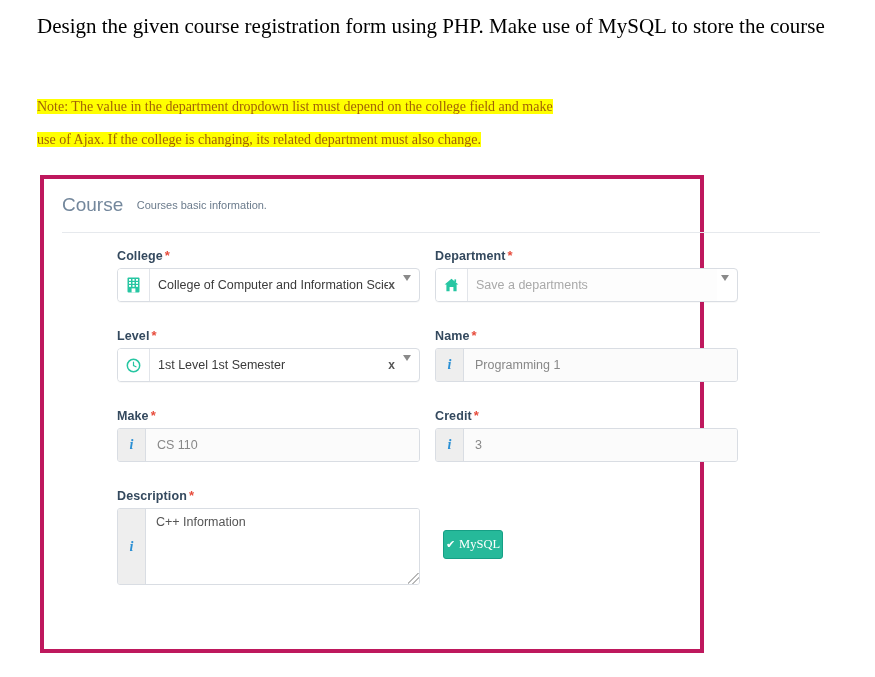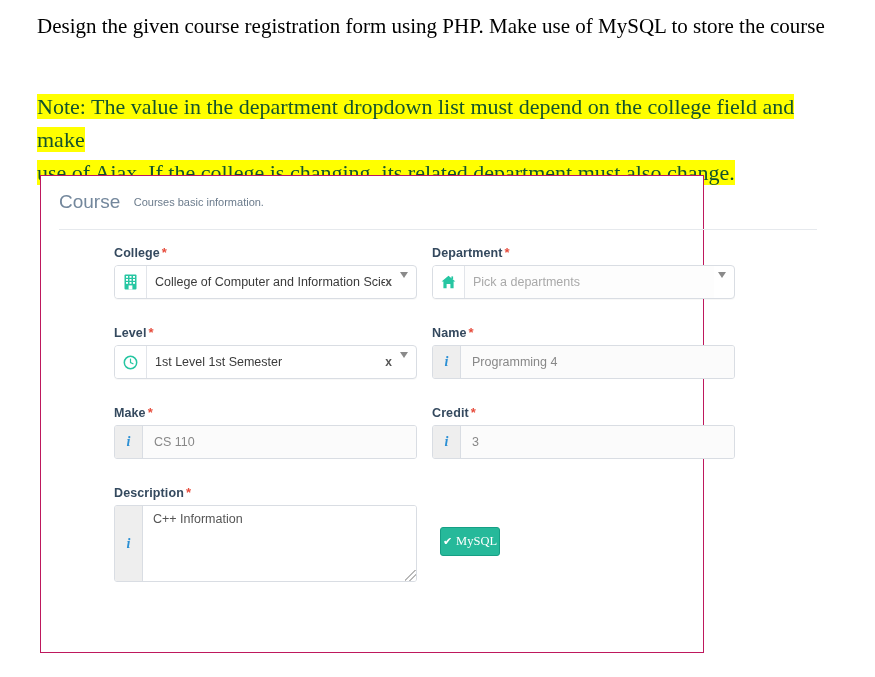--- a/index.html
+++ b/index.html
@@ -28,39 +28,39 @@
   }
   .prompt p {
     margin: 0;
   }
   .note {
     position: absolute;
     left: 37px;
     top: 90px;
     width: 800px;
     font-family: "Liberation Serif", serif;
-    font-size: 22px;
+    font-size: 14px;
     line-height: 33px;
-    color: #14532d;
+    color: #a16207;
   }
   .note span.hl {
     background: #ffff00;
     box-decoration-break: clone;
     -webkit-box-decoration-break: clone;
   }
 
   
   .card {
     position: absolute;
     left: 40px;
     top: 175px;
     width: 664px;
     height: 478px;
     background: #ffffff;
-    border: 1px solid #be185d;
+    border: 4px solid #be185d;
     box-sizing: border-box;
   }
   .card-head {
     position: absolute;
     left: 18px;
     top: 15px;
     width: 758px;
     height: 38px;
     border-bottom: 1px solid #e6e9ed;
   }
@@ -321,21 +321,21 @@
 
       <div class="field col-right">
         <label class="flabel"><span>Department</span><span class="req">*</span></label>
         <div class="ctl sel w-dept">
           <span class="addon-icon">
             <svg width="15" height="14" viewBox="0 0 15 14" aria-hidden="true">
               <path d="M7.5 0.8 L14.4 6.6 L12.6 6.6 L12.6 13.2 L9.4 13.2 L9.4 9.1 L5.6 9.1 L5.6 13.2 L2.4 13.2 L2.4 6.6 L0.6 6.6 Z" fill="#26c6a2"></path>
               <rect x="10.4" y="1.4" width="1.7" height="2.6" fill="#26c6a2"></rect>
             </svg>
           </span>
-          <span class="val ph">Pick a departments</span>
+          <span class="val ph">Save a departments</span>
           <span class="caret">
               <i></i>
             </span>
         </div>
       </div>
 
     </div>
 
     <div class="row">
 
@@ -353,21 +353,21 @@
           <span class="caret">
               <i></i>
             </span>
         </div>
       </div>
 
       <div class="field col-right">
         <label class="flabel"><span>Name</span><span class="req">*</span></label>
         <div class="ctl w-name">
           <span class="addon">i</span>
-          <span class="val inp">Programming 4</span>
+          <span class="val inp">Programming 1</span>
         </div>
       </div>
 
     </div>
 
     <div class="row">
 
       <div class="field col-left">
         <label class="flabel"><span>Make</span><span class="req">*</span></label>
         <div class="ctl w-code">

